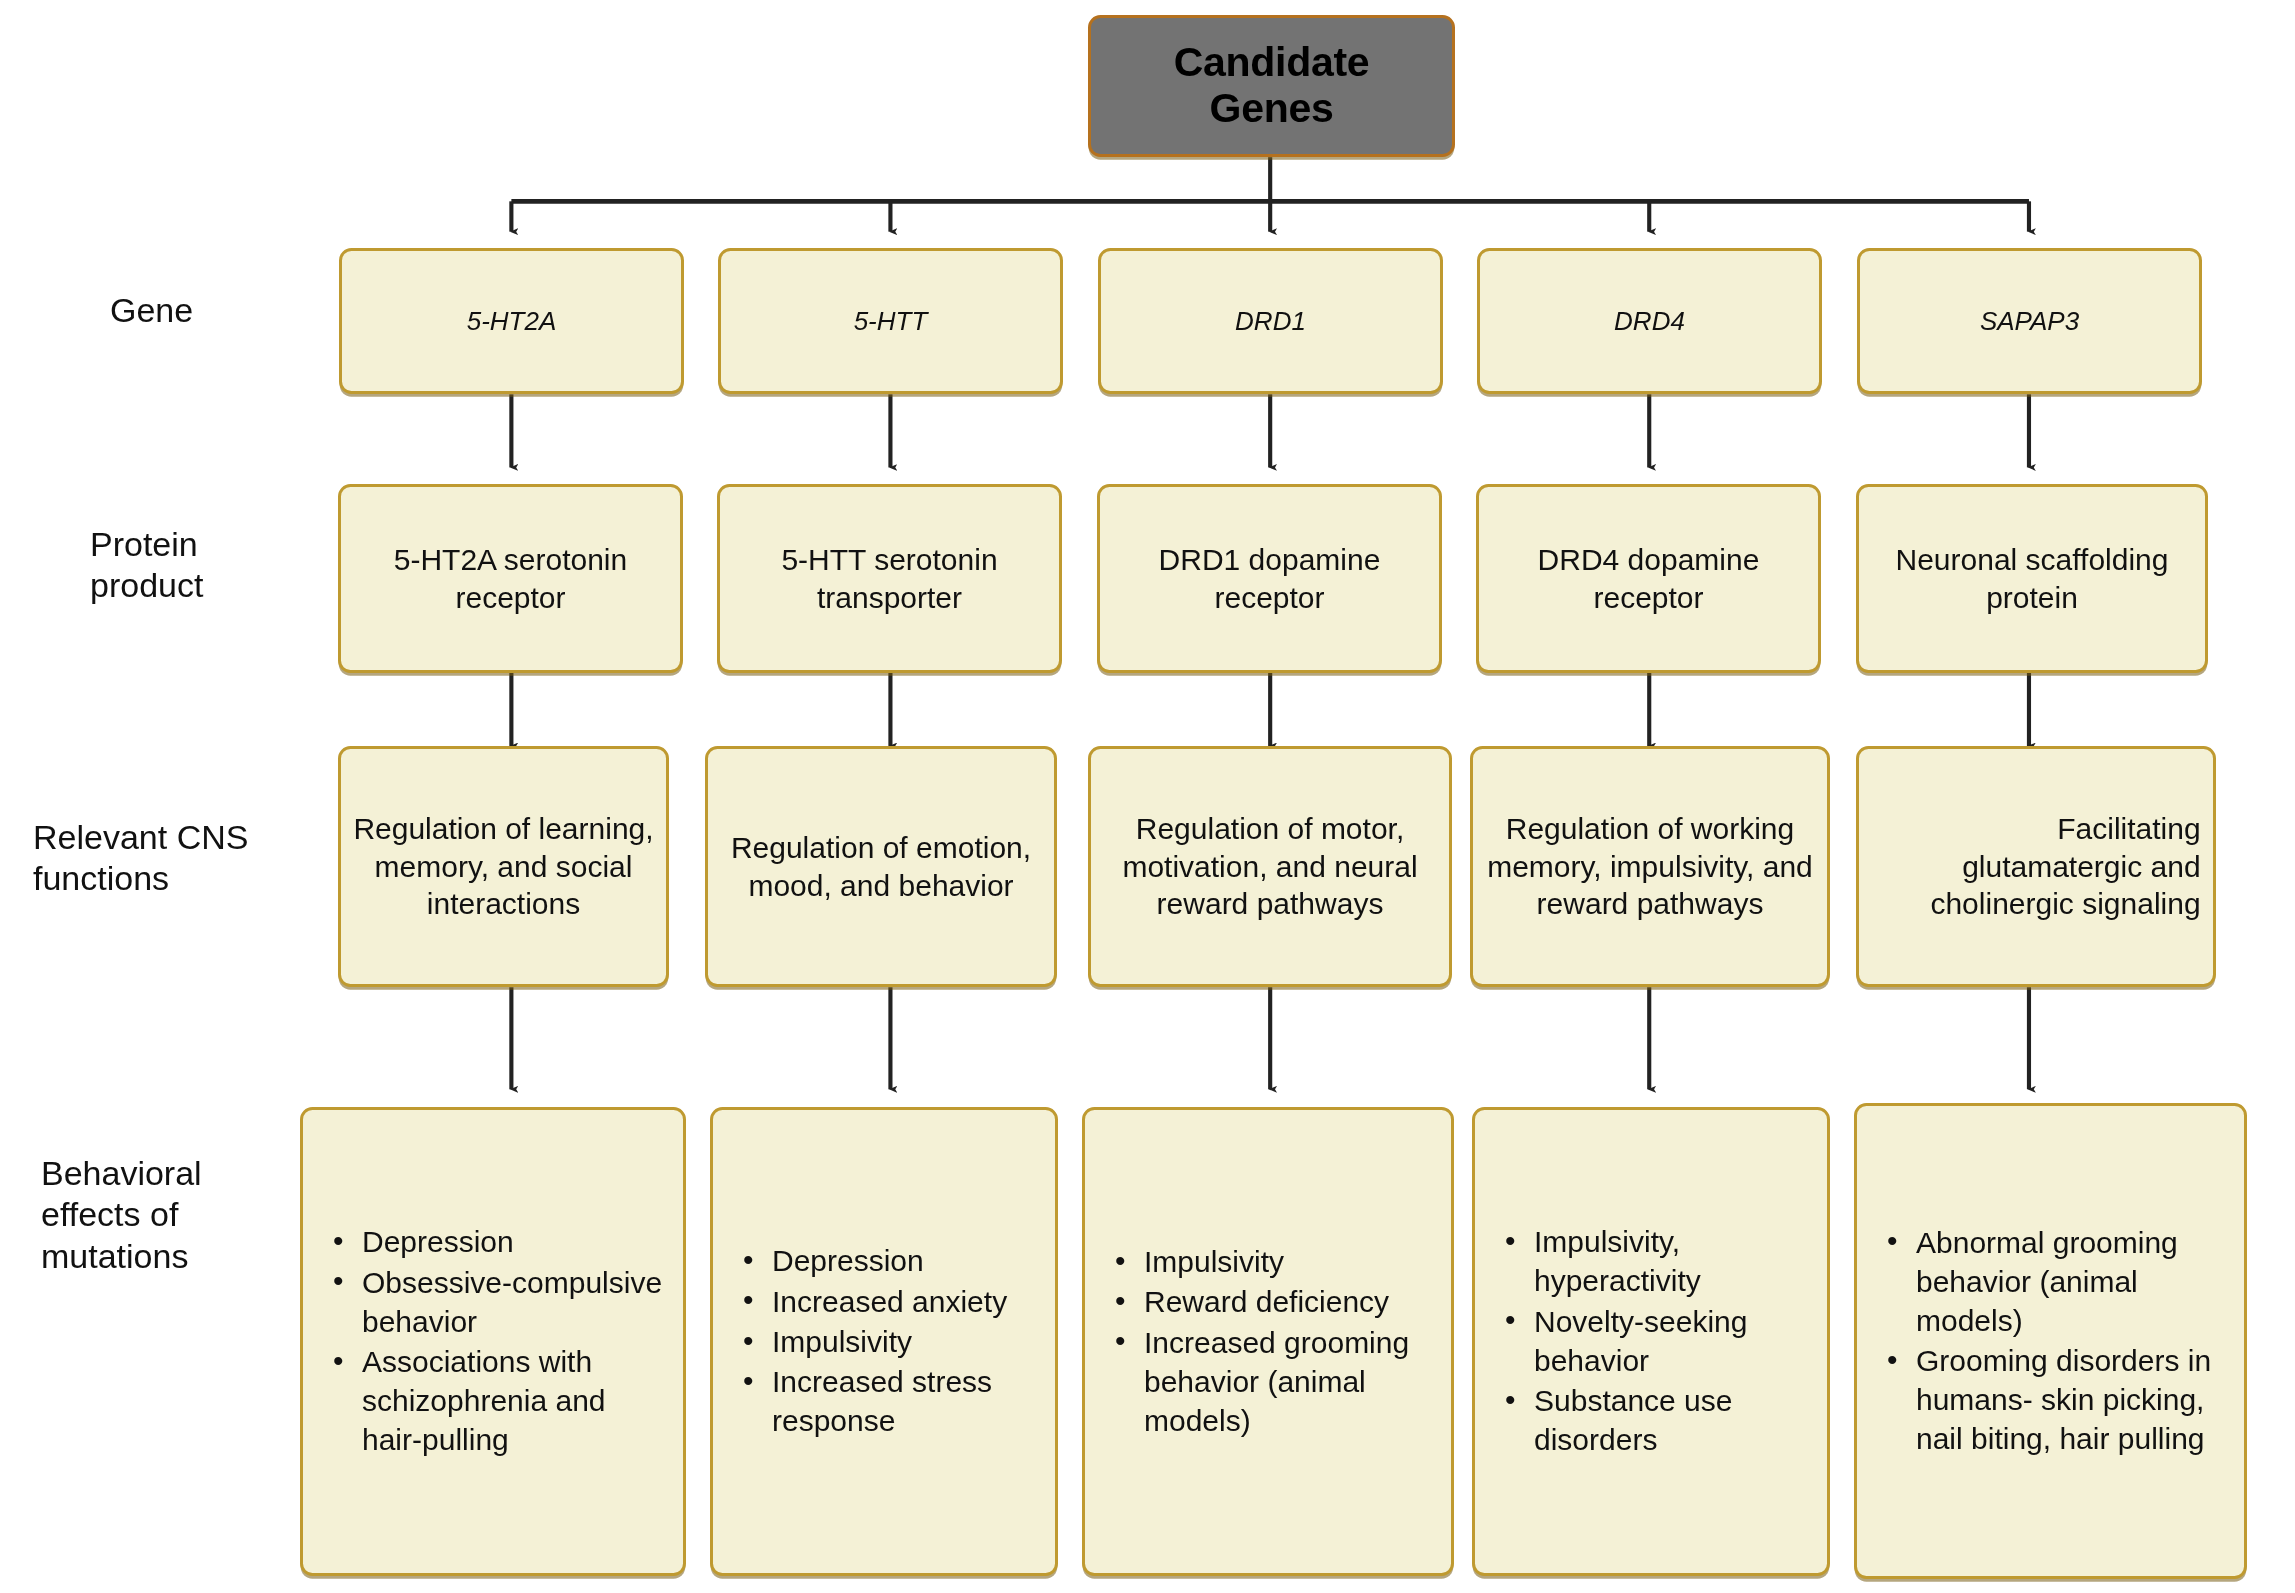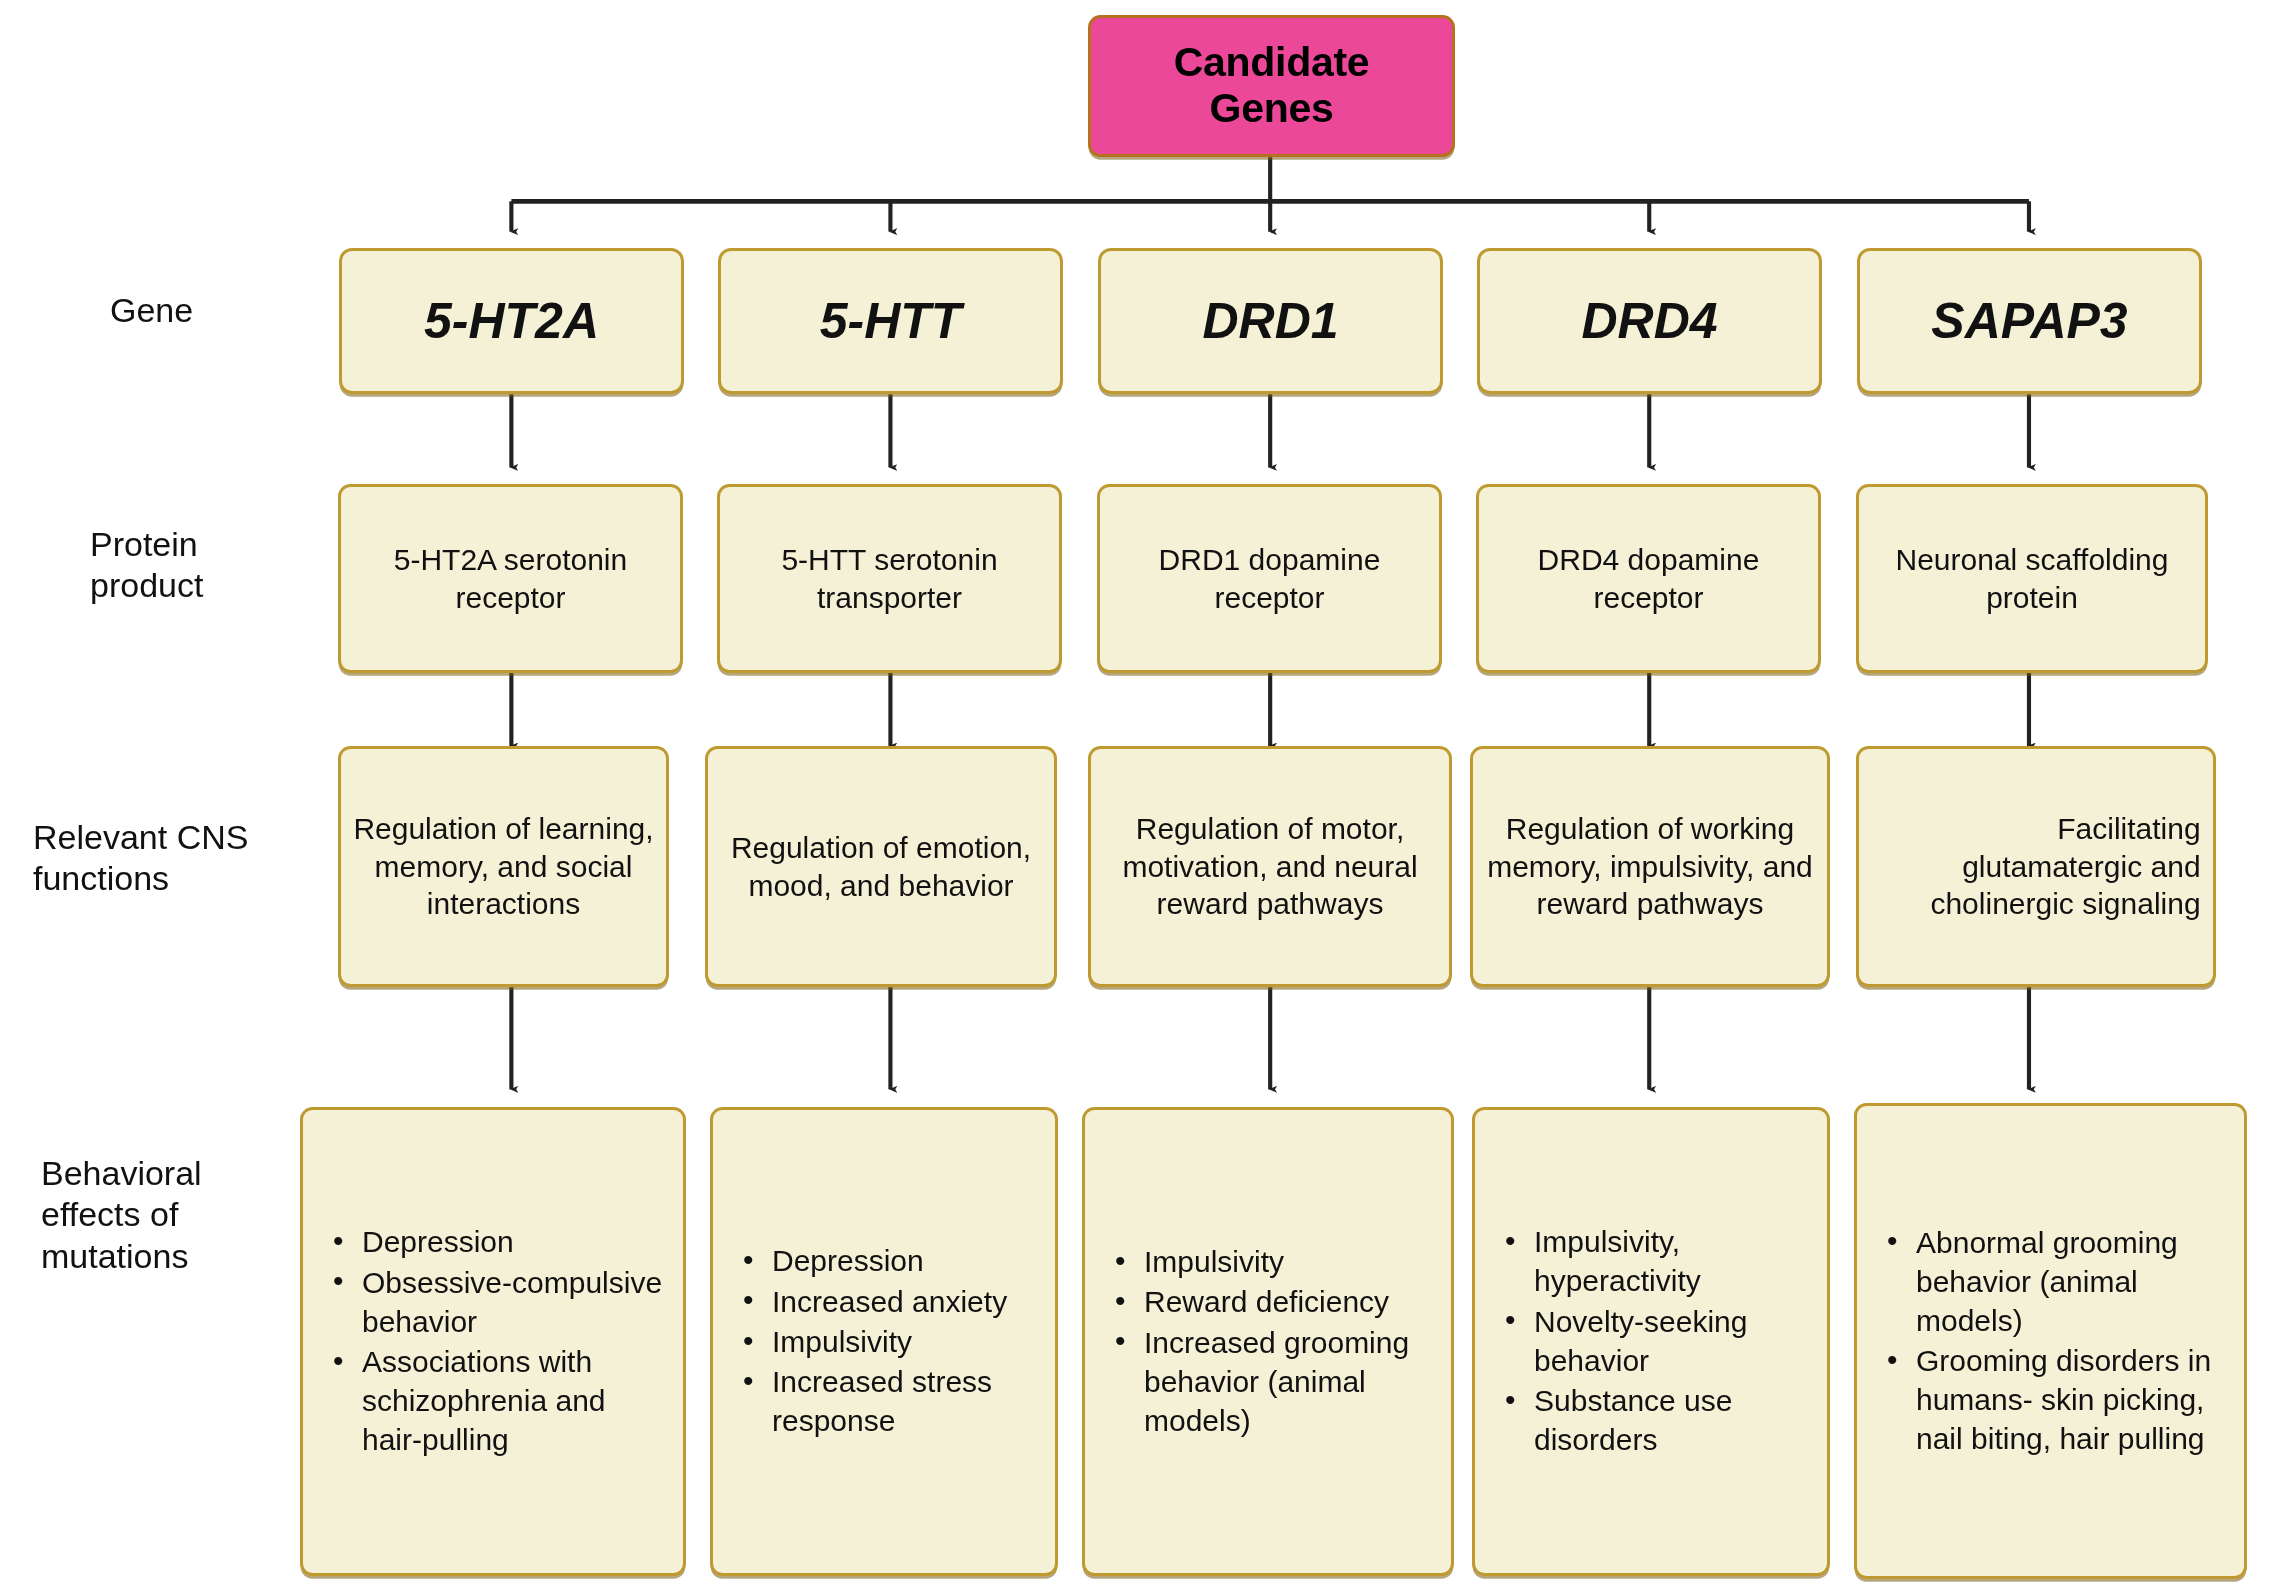--- a/index.html
+++ b/index.html
@@ -39,41 +39,40 @@
     border-radius: 12.4px;
     display: flex;
     align-items: center;
     justify-content: center;
     text-align: center;
     z-index: 2;
     box-shadow: 0 3.4px 0 -0.7px rgba(120,92,20,0.55);
   }
 
   .node-root {
-    background: #ec4899;
+    background: #737373;
     border: 3.4px solid #b5711e;
     font-weight: bold;
     font-size: 41px;
     line-height: 1.12;
     color: #000000;
     letter-spacing: -0.3px;
   }
 
   .node-cell {
     background: #f4f1d6;
     border: 3.4px solid #bf9a30;
     color: #111111;
   }
 
   .node-gene {
-    font-weight: bold;
+    font-weight: normal;
     font-style: italic;
-    font-size: 50px;
+    font-size: 26px;
     letter-spacing: 0px;
-    border-radius: 13px;
   }
 
   .node-protein,
   .node-cns {
     font-size: 30px;
     line-height: 1.25;
     padding: 6.9px 12.4px;
   }
 
   .node-behavior {

